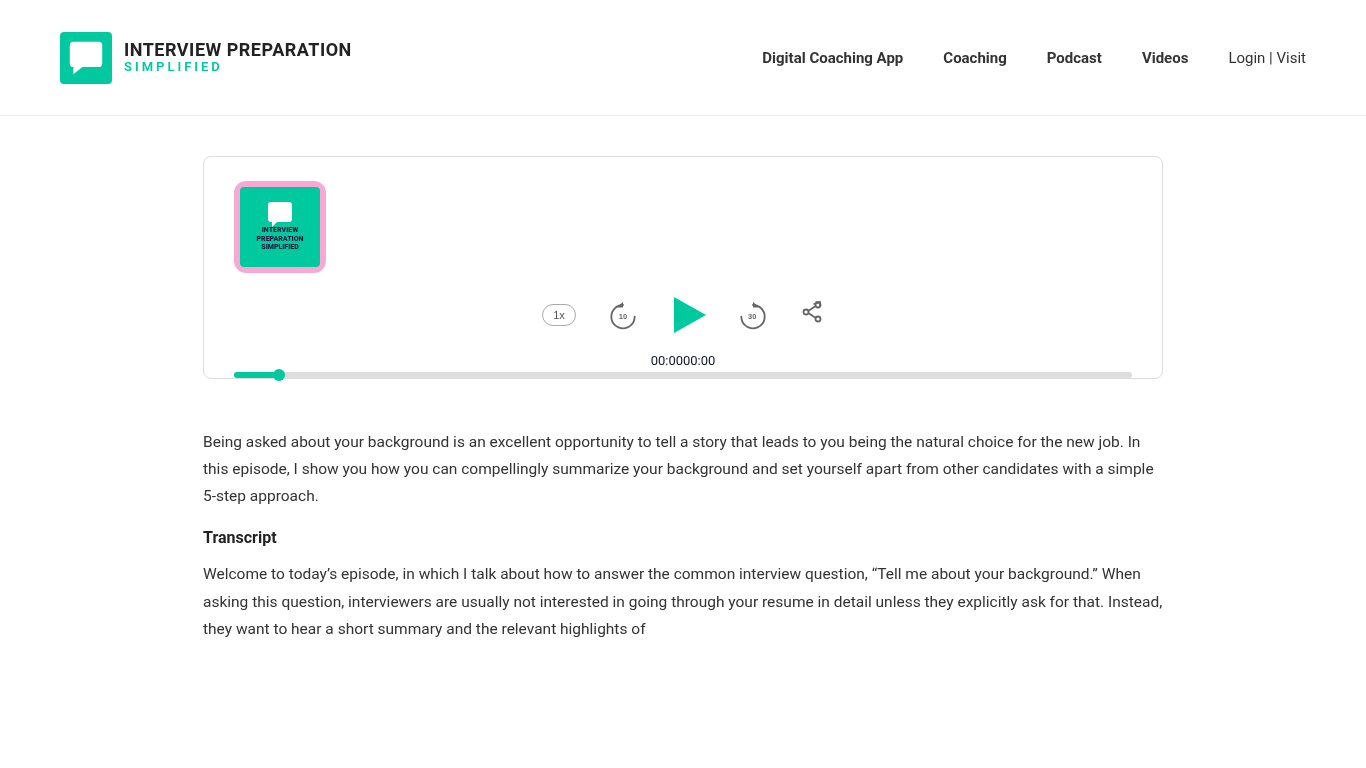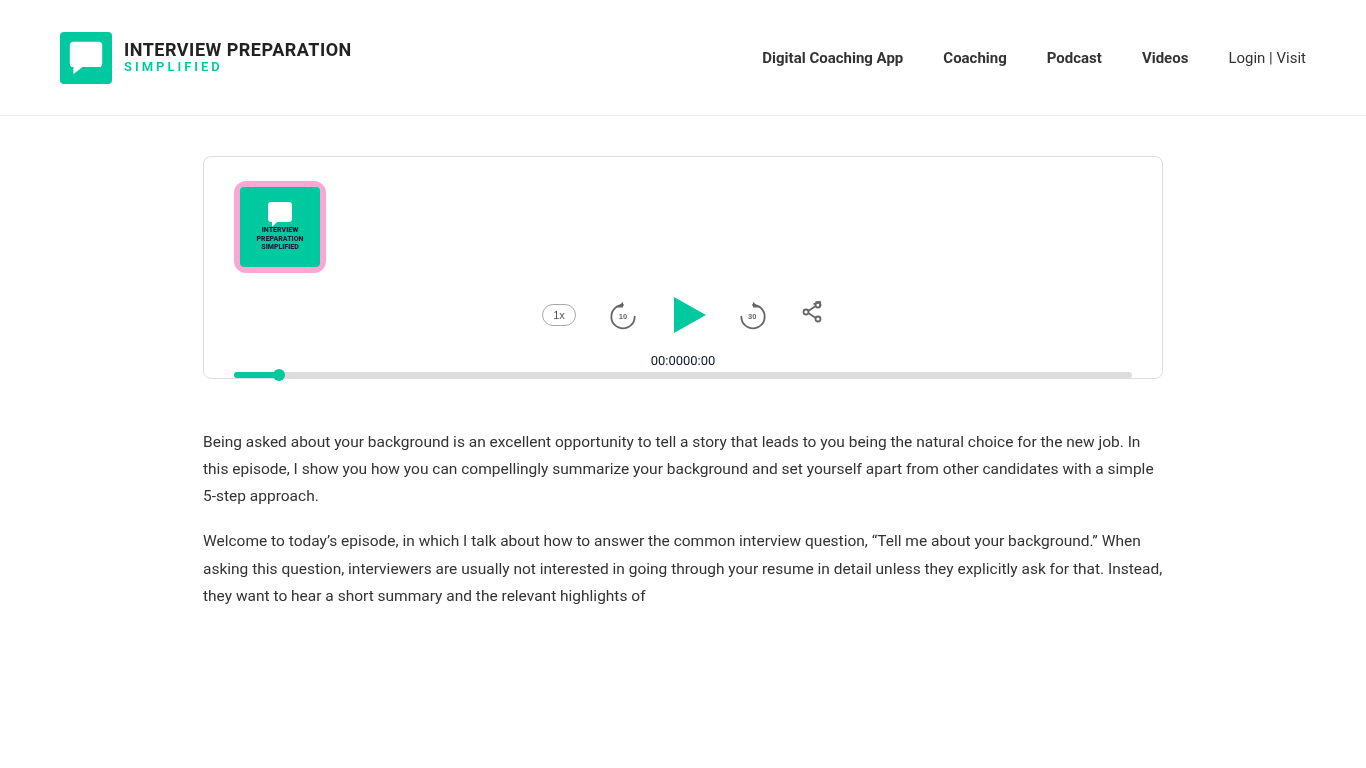--- a/index.html
+++ b/index.html
@@ -395,16 +395,17 @@
       </div>
       <div class="progress-bar-container">
         <div class="progress-fill" style="width: 5%;"></div>
         <div class="progress-thumb"></div>
       </div>
     </div>
   </div>
 
   <div class="content-section">
     <p class="content-paragraph">Being asked about your background is an excellent opportunity to tell a story that leads to you being the natural choice for the new job. In this episode, I show you how you can compellingly summarize your background and set yourself apart from other candidates with a simple 5-step approach.</p>
+    <p class="transcript-heading">Transcript</p>
     <p class="content-paragraph">Welcome to today’s episode, in which I talk about how to answer the common interview question, “Tell me about your background.” When asking this question, interviewers are usually not interested in going through your resume in detail unless they explicitly ask for that. Instead, they want to hear a short summary and the relevant highlights of</p>
   </div>
 
 </main>
 
 </body></html>

